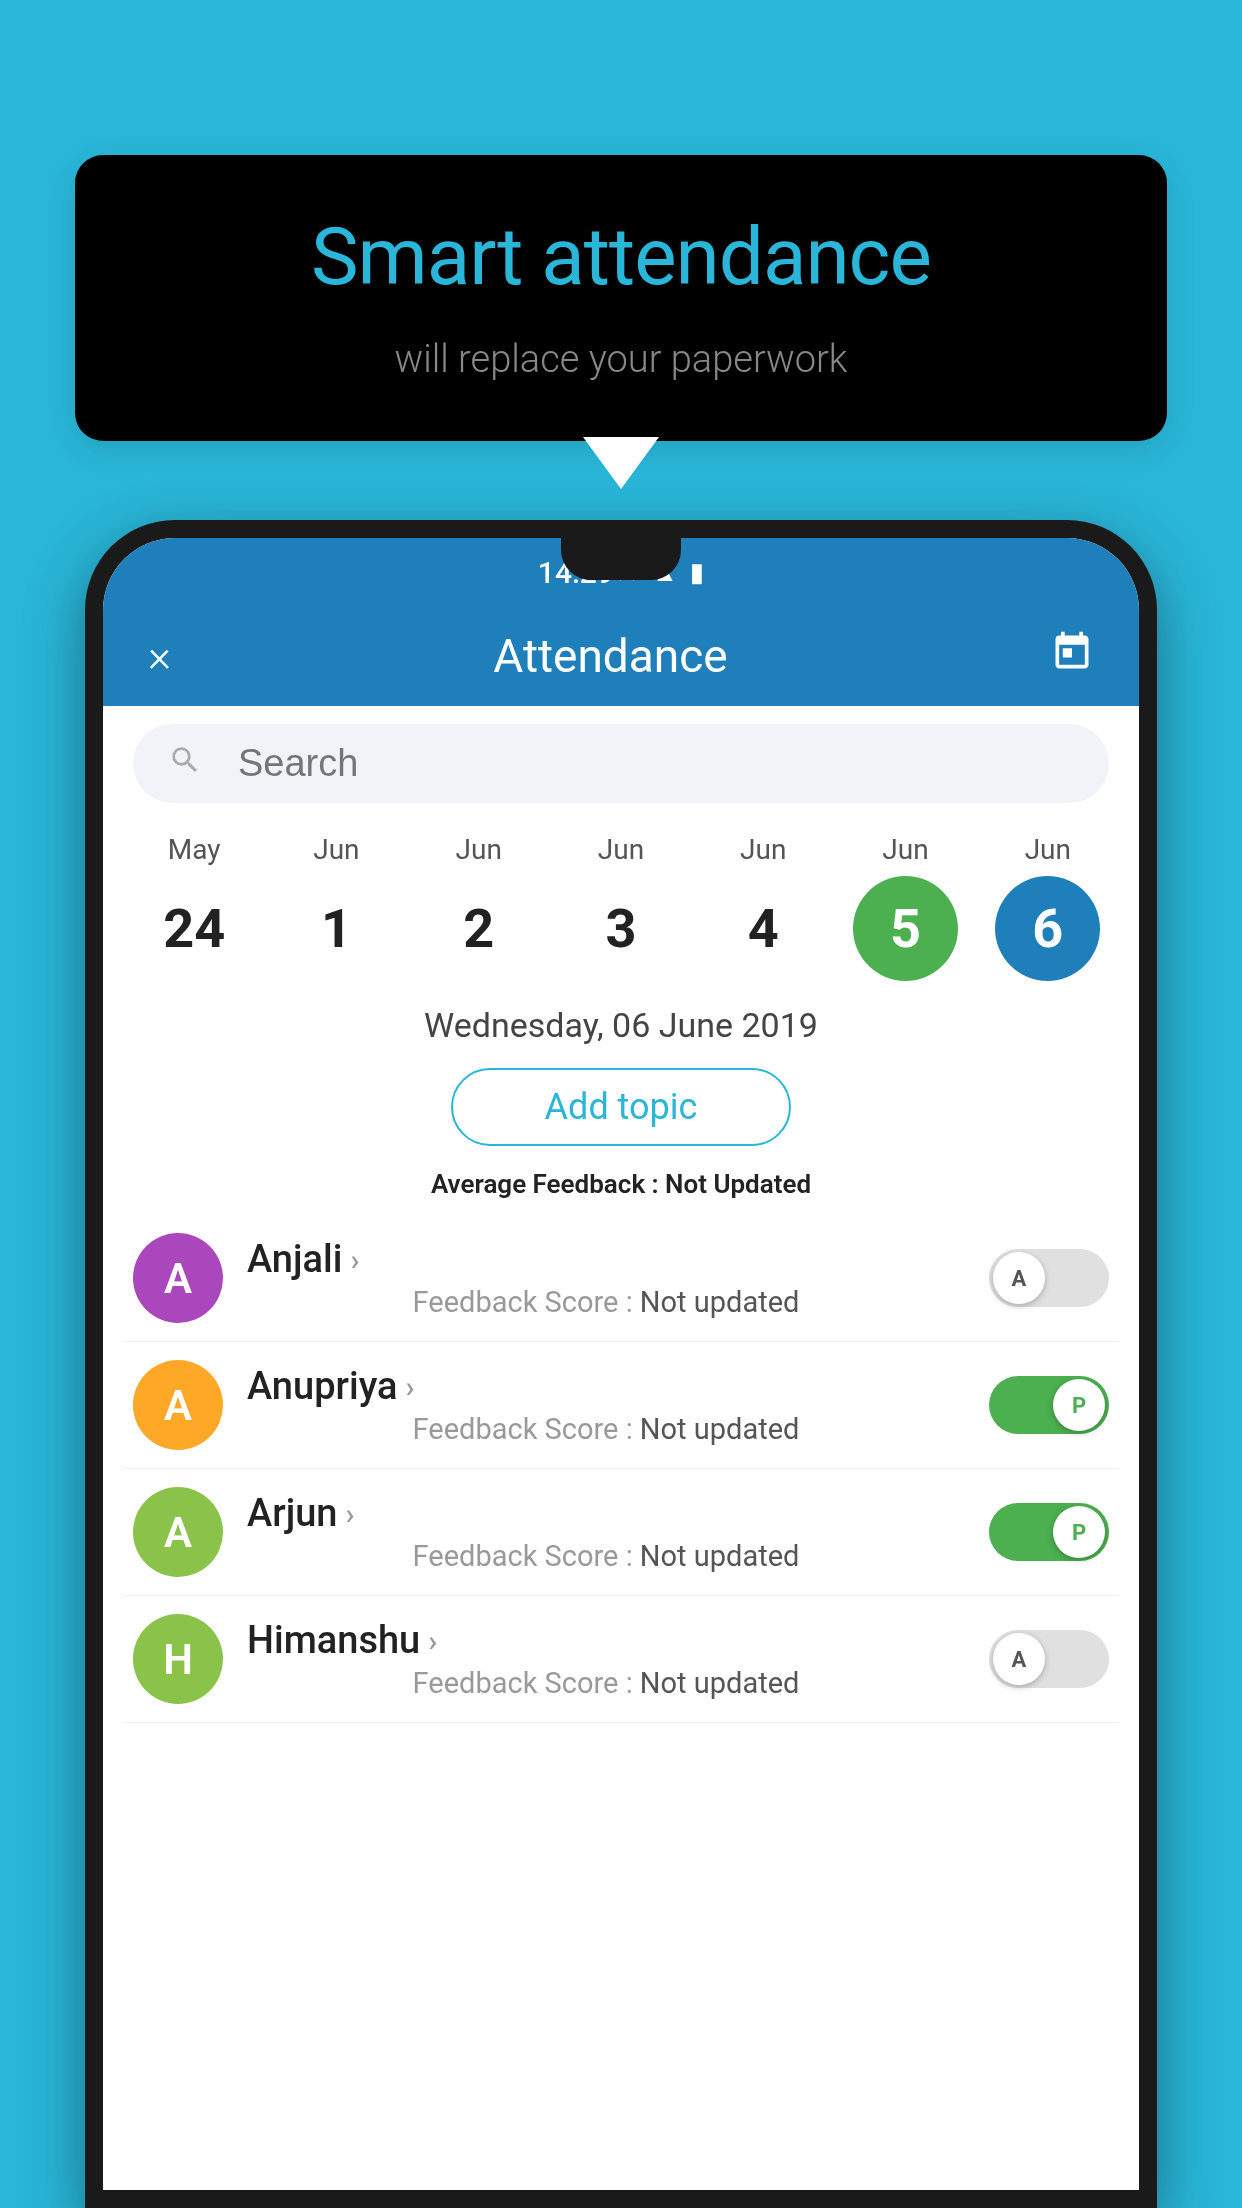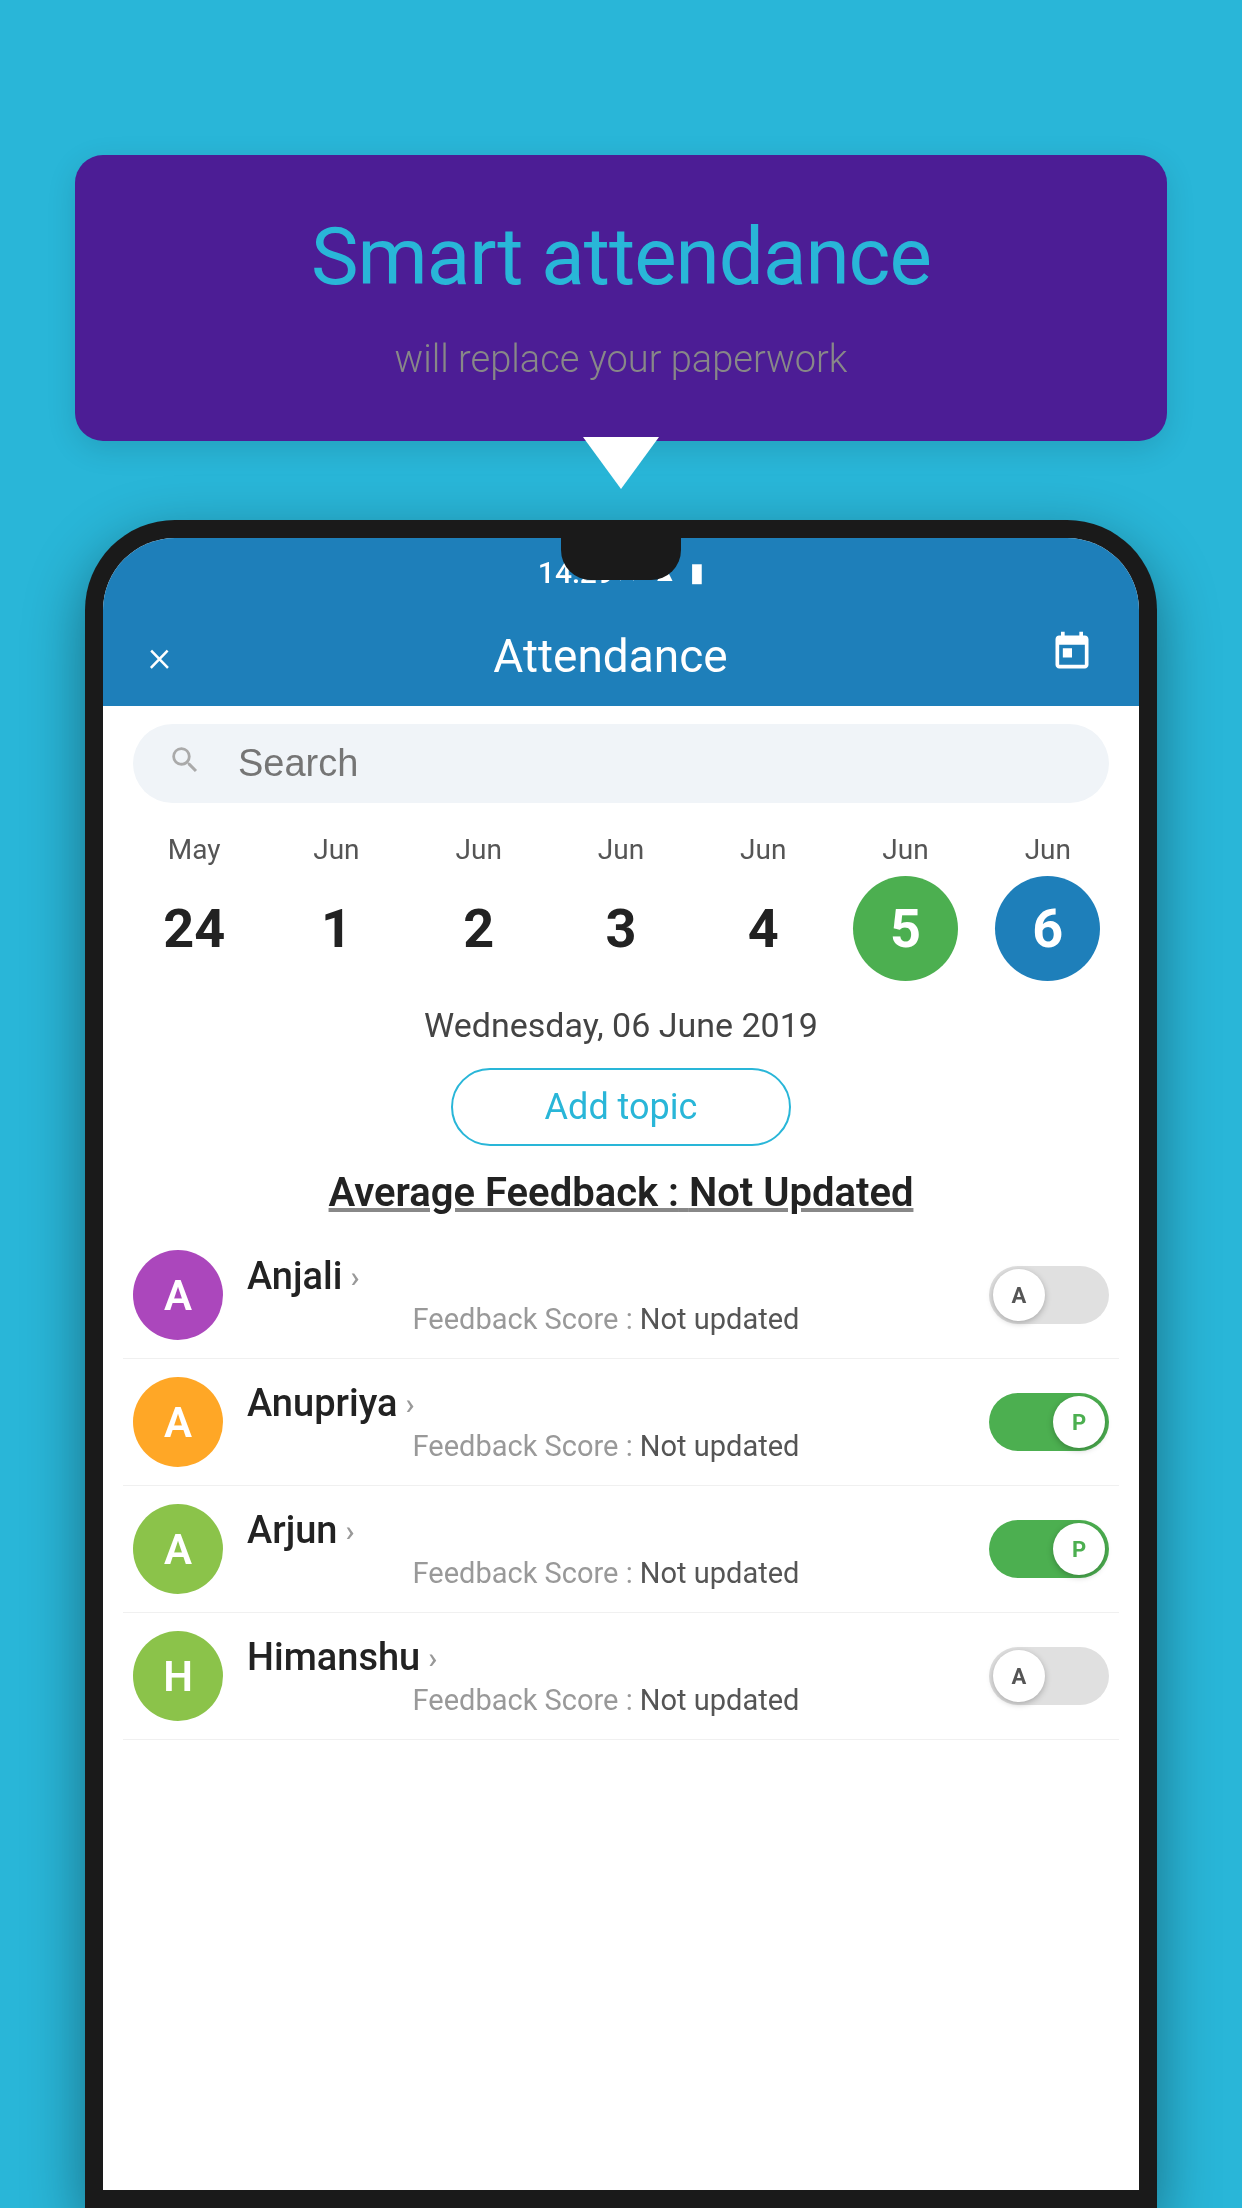--- a/index.html
+++ b/index.html
@@ -11,21 +11,21 @@
       overflow: hidden;
       position: relative;
     }
 
     
     .speech-bubble {
       position: absolute;
       top: 155px;
       left: 75px;
       right: 75px;
-      background: #4c1d95;
+      background: #000000;
       border-radius: 28px;
       padding: 55px 60px 60px;
       box-shadow: 0 8px 30px rgba(0,0,0,0.12);
     }
     .speech-bubble::after {
       content: '';
       position: absolute;
       bottom: -48px;
       left: 50%;
       transform: translateX(-50%);
@@ -218,24 +218,23 @@
       background: white;
     }
     .add-topic-text {
       color: #29b6d8;
       font-size: 36px;
     }
 
     
     .avg-feedback {
       text-align: center;
-      font-size: 40px;
+      font-size: 26px;
       color: #888;
       margin: 12px 0 16px;
-      text-decoration: underline;
     }
     .avg-feedback span {
       color: #222;
       font-weight: 600;
     }
 
     
     .student-list {
       padding: 0 20px;
     }

